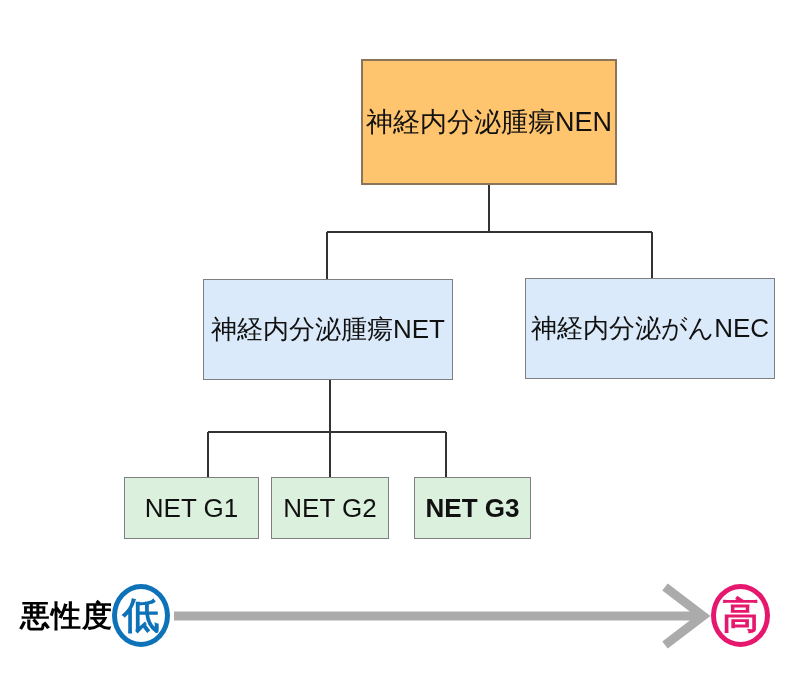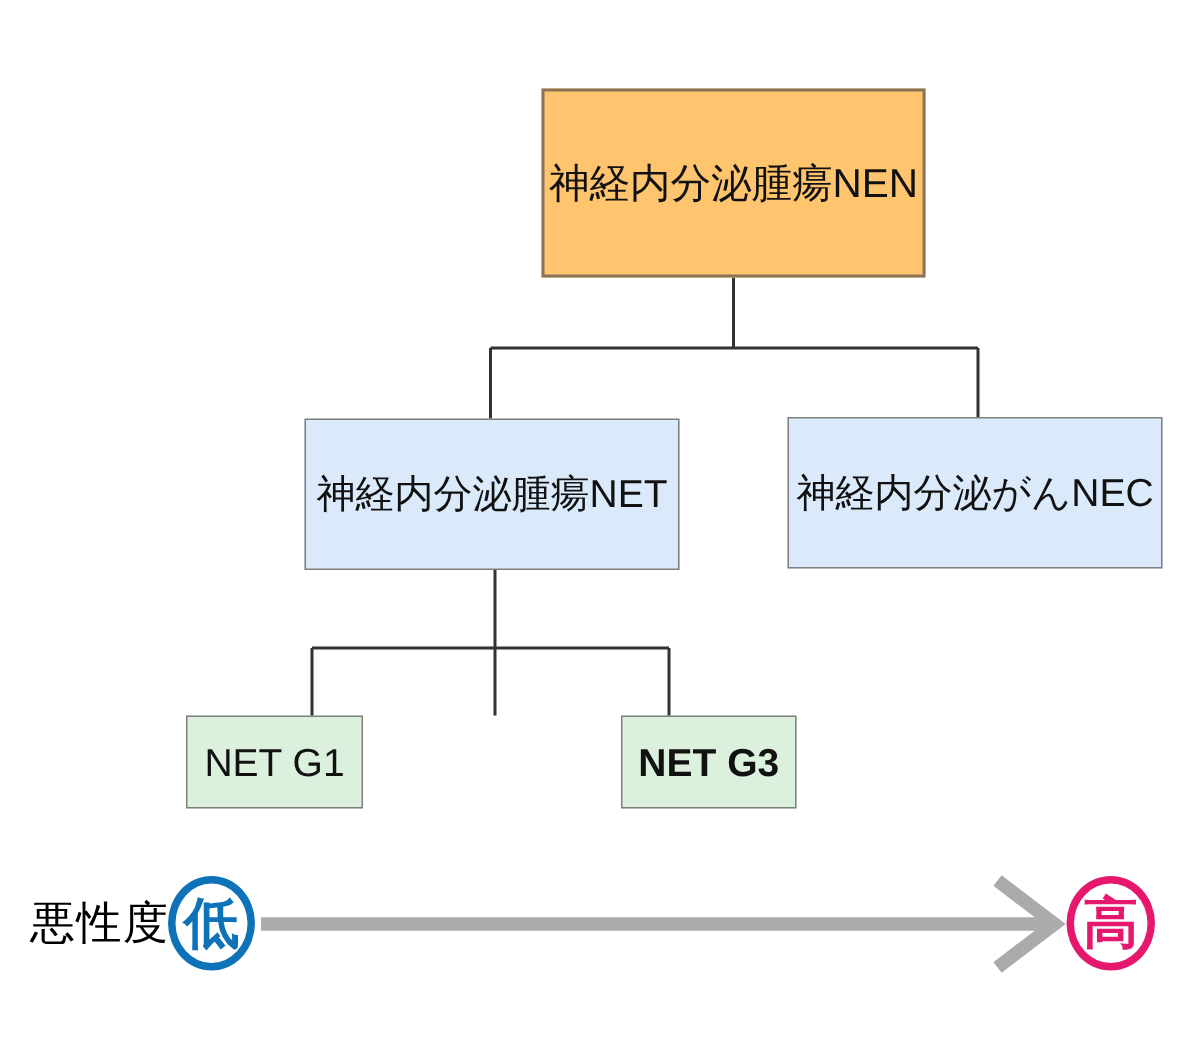--- a/index.html
+++ b/index.html
@@ -40,28 +40,28 @@
     font-size: 26px;
   }
   .node-net { left: 203px; top: 279px; width: 250px; height: 101px; }
   .node-nec { left: 525px; top: 278px; width: 250px; height: 101px; }
   .node-grade {
     background: #DCF0DE;
     border: 1.5px solid #7F7F7F;
     font-size: 26px;
     top: 477px; height: 62px;
   }
-  .node-g1 { left: 124px; width: 118px; }
+  .node-g1 { left: 124px; width: 135px; }
   .node-g2 { left: 271px; width: 118px; }
   .node-g3 { left: 414px; width: 117px; font-weight: bold; }
   .axis-label {
     position: absolute;
     left: 20px; top: 597px;
     font-size: 30px;
-    font-weight: 400;
+    font-weight: 700;
     color: #000000;
     line-height: 38px;
     letter-spacing: 1px;
     z-index: 2;
   }
   .badge {
     position: absolute;
     box-sizing: border-box;
     border-radius: 50%;
     display: flex;
@@ -115,20 +115,23 @@
 
   <div class="node node-child node-nec">
     <div class="t1">神経内分泌がん</div>
     <div class="t2">NEC</div>
   </div>
 
   <div class="node node-grade node-g1">
     <div class="t3">NET G1</div>
   </div>
 
+  <div class="node node-grade node-g2">
+    <div class="t3">NET G2</div>
+  </div>
 
   <div class="node node-grade node-g3">
     <div class="t3">NET G3</div>
   </div>
 
   <div class="axis-label">悪性度</div>
 
   <div class="badge badge-low">低</div>
 
   <div class="badge badge-high">高</div>

